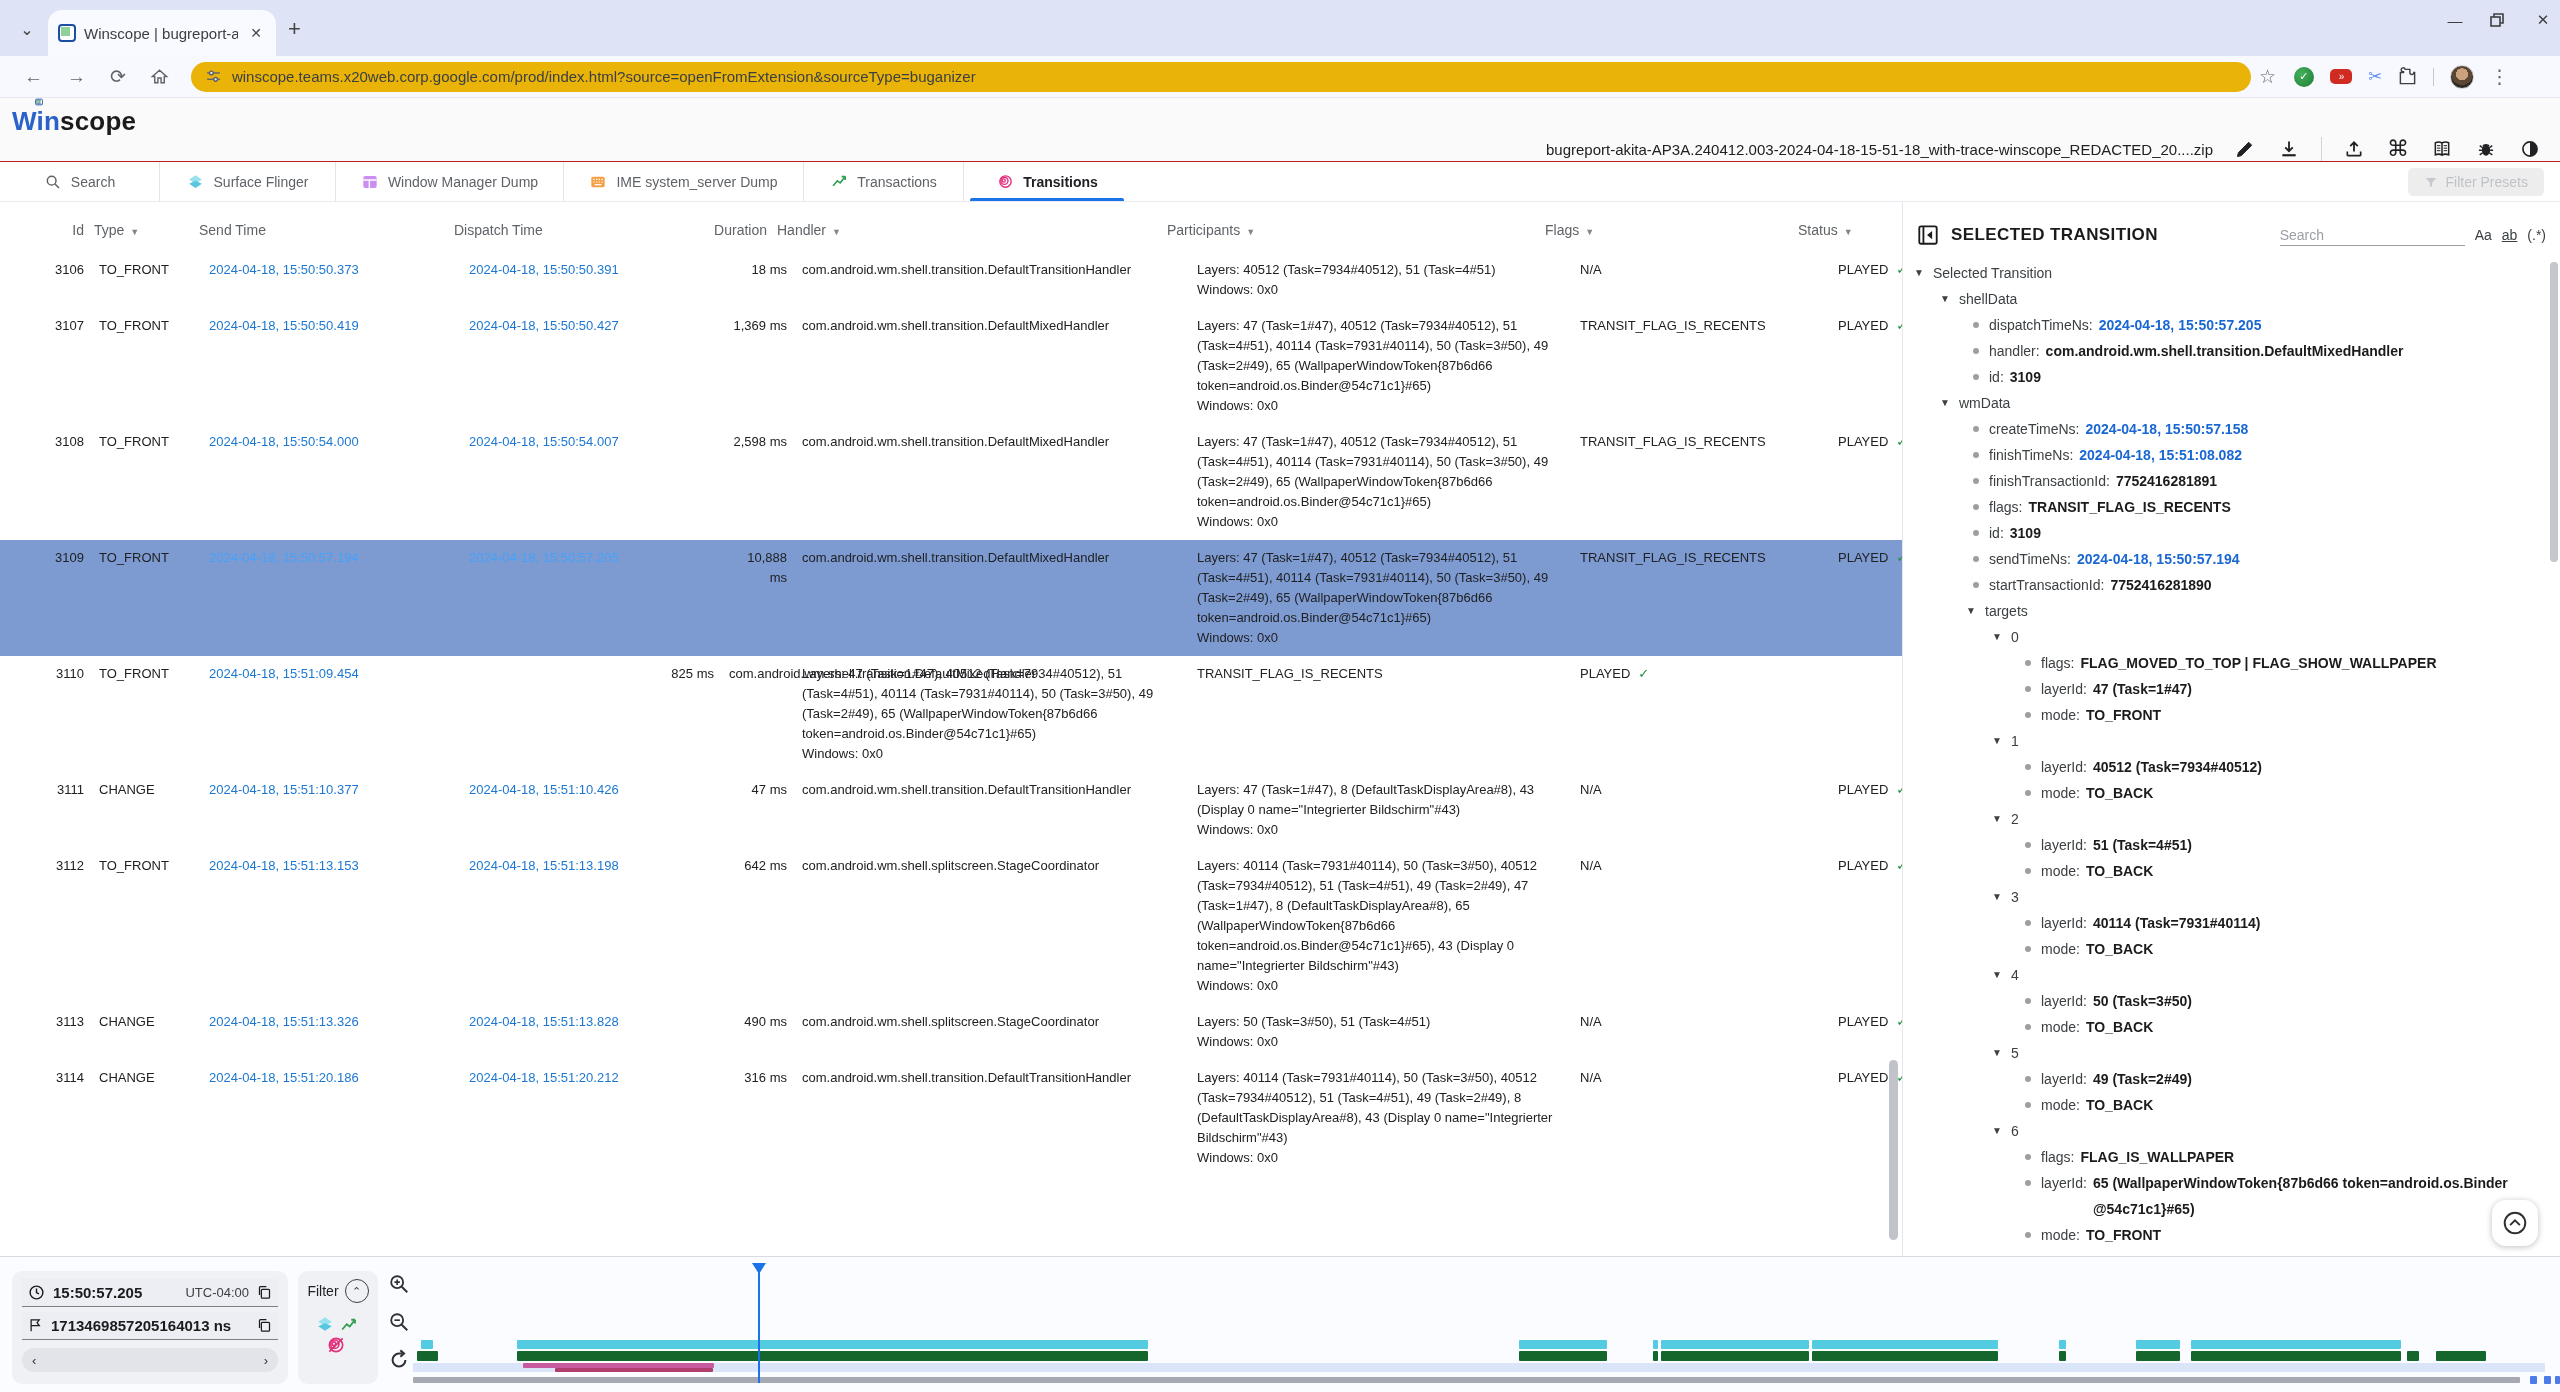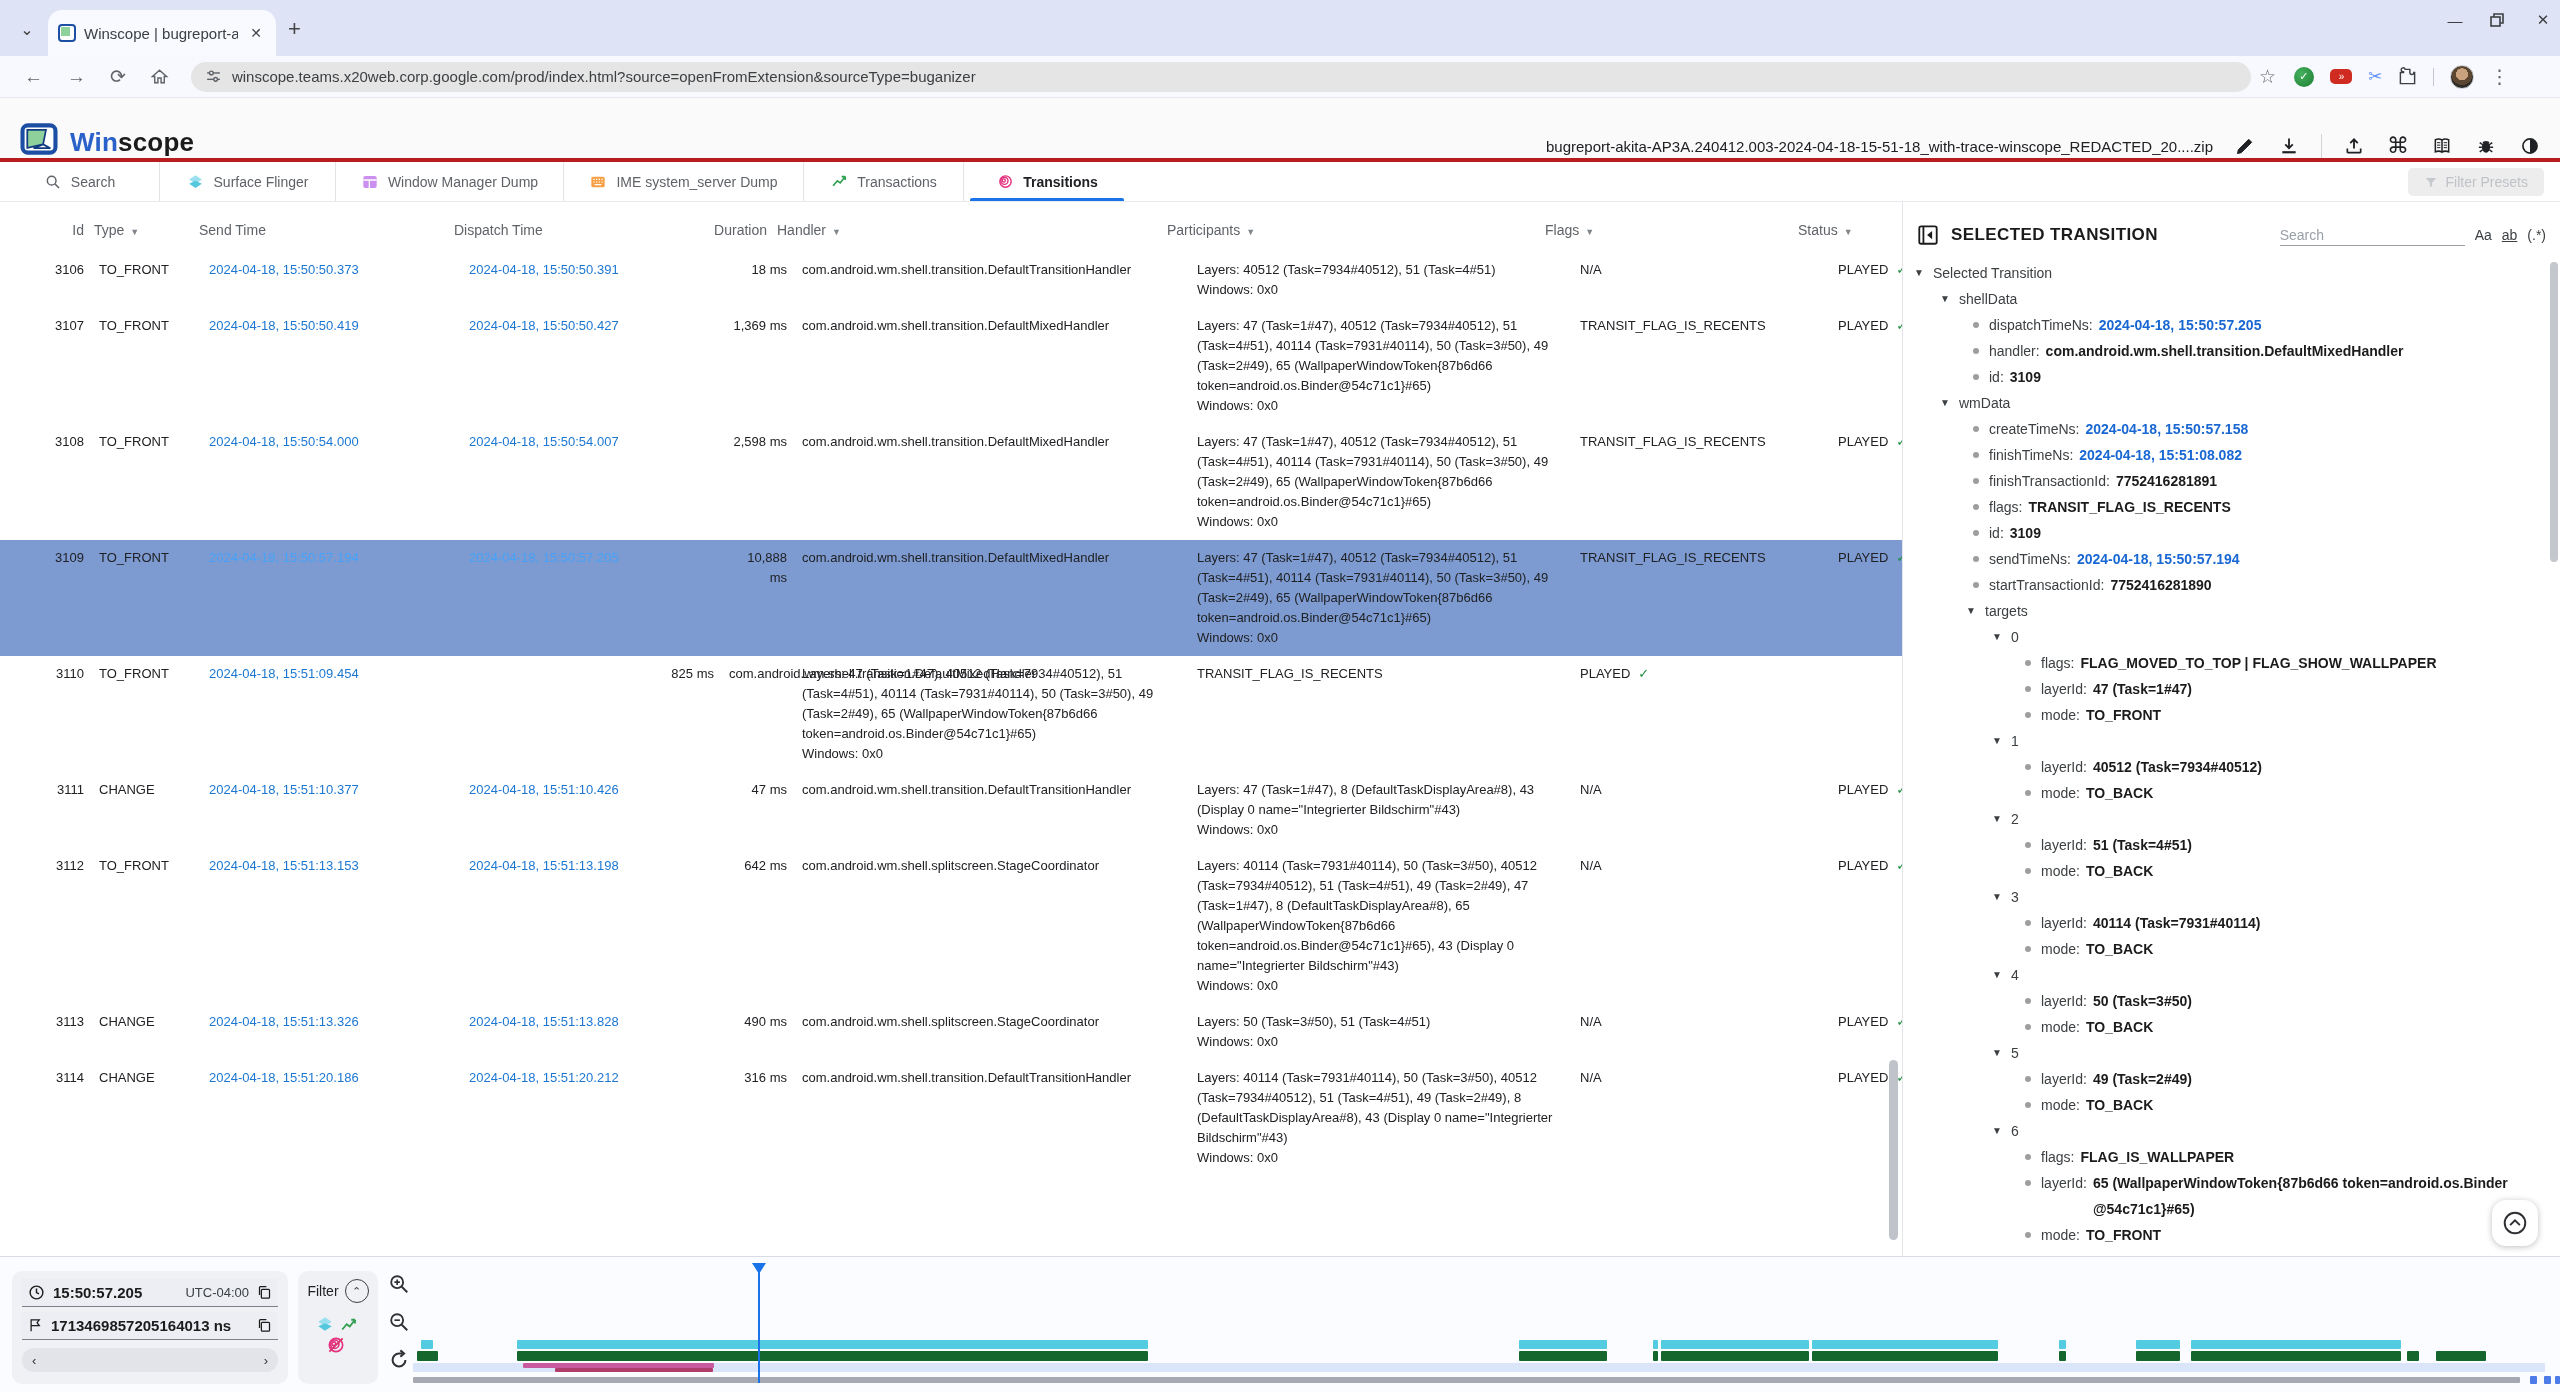--- a/index.html
+++ b/index.html
@@ -18,34 +18,34 @@
   .newtab { position:absolute; left:288px; top:16px; font-size:22px; color:#444; }
   .wincontrols { position:absolute; right:8px; top:0; height:40px; display:flex; gap:26px; align-items:center; color:#3c4043; }
   .wc { font-size:15px; width:18px; text-align:center; }
   .favicon16 { width:18px; height:18px; border:2.5px solid #1c4fa4; border-radius:4px; background:#fff; position:relative; flex:0 0 auto; }
   .favicon16::after { content:""; position:absolute; left:1px; top:1px; width:9px; height:9px; background:#8fd19a; }
 
   
   .toolbar { position:absolute; left:0; top:56px; width:2560px; height:42px; background:#f8f9fe;
     display:flex; align-items:center; border-bottom:1px solid #e6e8f0; }
   .navic { color:#5f6368; font-size:19px; margin-left:24px; }
-  .urlpill { margin-left:22px; width:2060px; height:30px; background:#e5e5e5; border-radius:15px;
+  .urlpill { margin-left:22px; width:2060px; height:30px; background:#eab308; border-radius:15px;
     display:flex; align-items:center; padding:0 14px; gap:10px; }
   .urltext { font-size:15px; color:#3c4043; white-space:nowrap; }
   .exticons { display:flex; align-items:center; gap:16px; margin-left:18px; }
   .extdot { width:20px; height:20px; border-radius:50%; }
   .ext-green { background:radial-gradient(circle at 35% 35%, #43b05c, #1e7e34); color:#fff; font-size:11px; display:flex; align-items:center; justify-content:center; }
   .ext-red { width:22px; height:15px; border-radius:5px; background:#d02b20; color:#fff; font-size:10px; display:flex; align-items:center; justify-content:center; letter-spacing:-1px; }
   .ext-scissors { color:#5b8df5; font-size:17px; }
   .vdiv { width:1px; height:18px; background:#c4c7ce; }
   .avatar { width:24px; height:24px; border-radius:50%; background:radial-gradient(circle at 50% 38%, #caa27e 0 34%, #5b4632 35% 60%, #2e2a26 61%); border:1px solid #d0d3da; }
 
   
   .appheader { position:absolute; left:0; top:98px; width:2560px; height:64px; background:#fafafa;
-    display:flex; align-items:flex-end; border-bottom:4px solid #b91c1c; }
+    display:flex; align-items:flex-start; border-bottom:1px solid #b91c1c;flex-direction:column; }
   .logo { width:38px; height:38px; margin-left:20px; }
   .apptitle { font-size:26px; font-weight:700; margin-left:12px; letter-spacing:0.2px; }
   .apptitle .blue { color:#2a62c9; } .apptitle .dark { color:#1b1b1b; }
   .headright { margin-left:auto; display:flex; align-items:center; gap:20px; margin-right:18px; }
   .fname { font-size:15px; color:#202124; }
   .hic { width:24px; height:24px; display:flex; align-items:center; justify-content:center; color:#202124; font-size:19px; }
   .hdiv { width:1px; height:24px; background:#d4d4d4; }
 
   
   .tracetabs { position:absolute; left:0; top:162px; width:2560px; height:40px; background:#fff;

